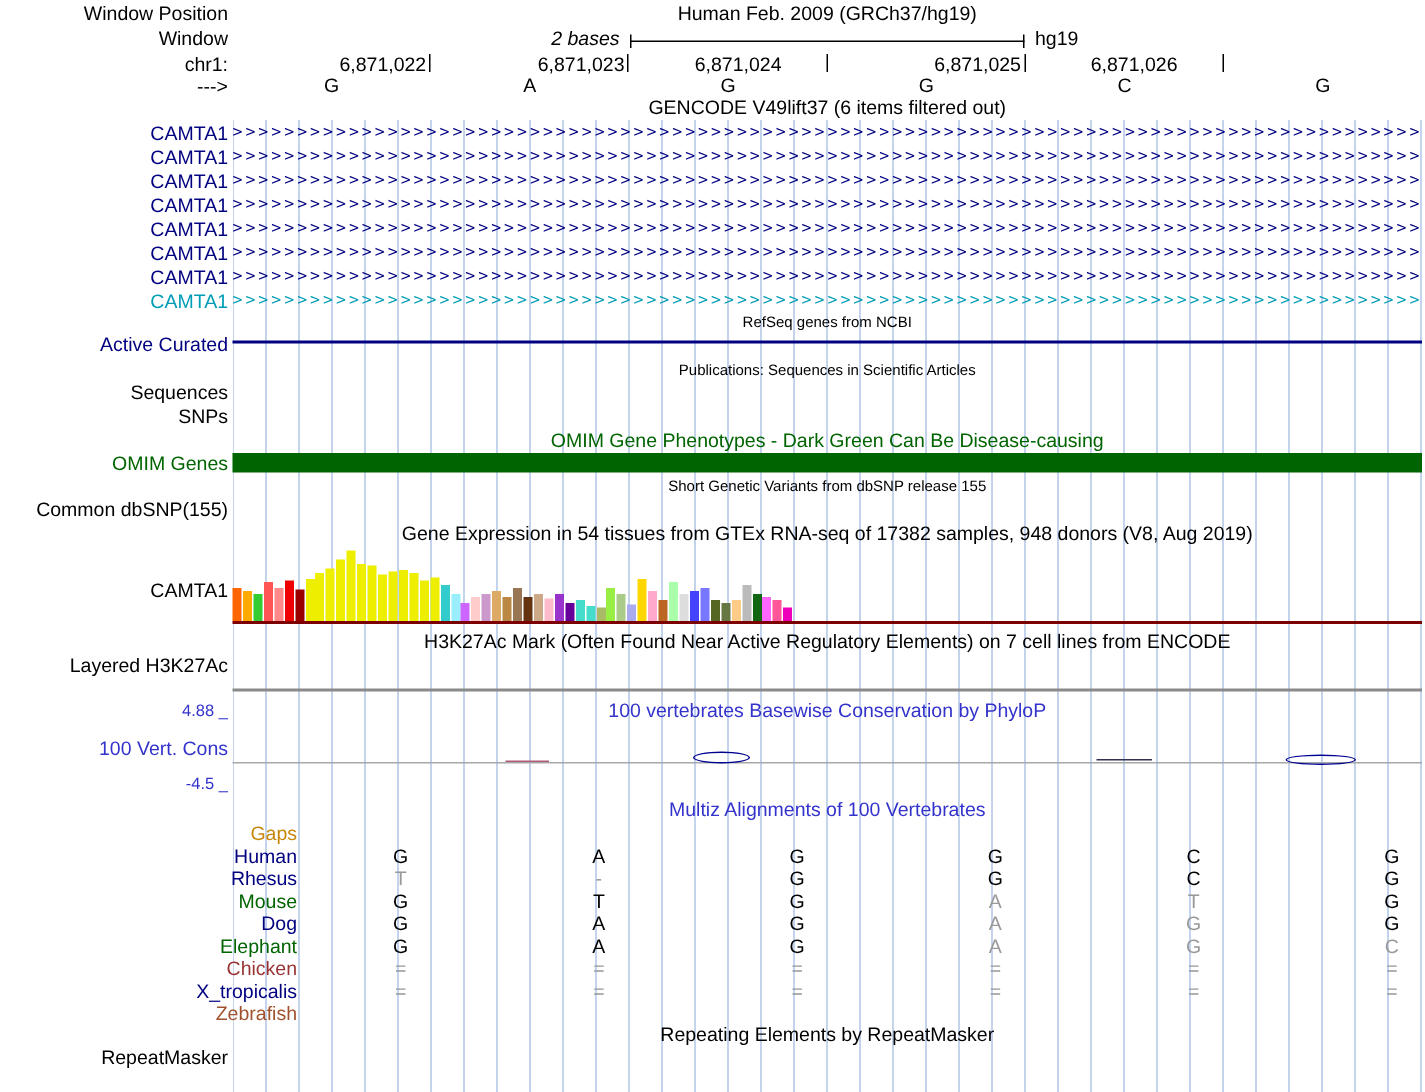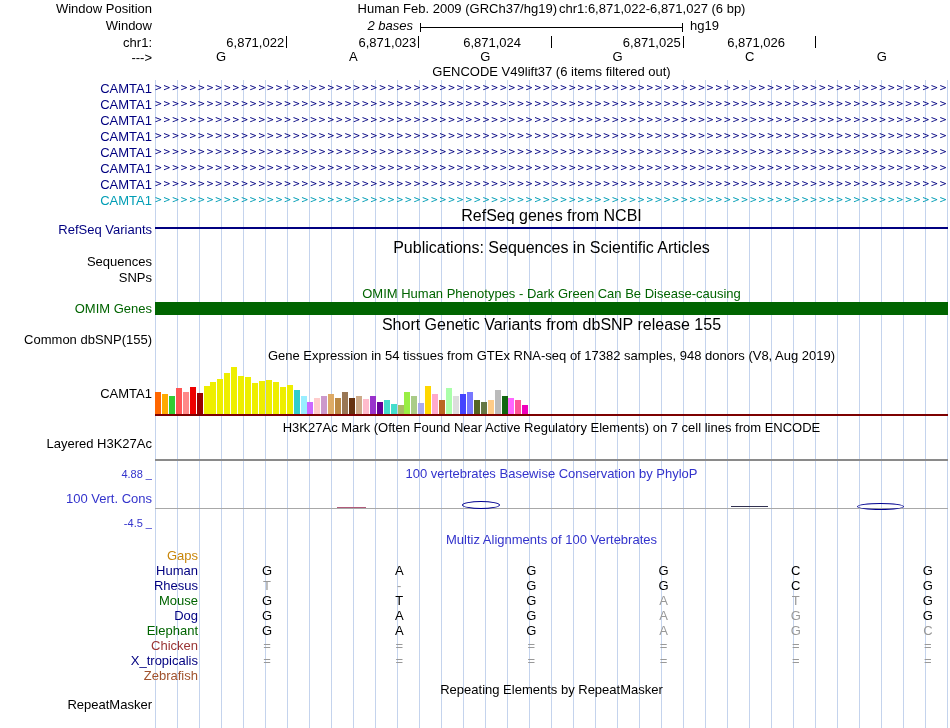--- a/index.html
+++ b/index.html
@@ -16,21 +16,21 @@
     position:absolute; left:155px; top:80px; width:793px; height:648px;
     background-image:repeating-linear-gradient(to right,
       rgba(125,158,215,0.45) 0px, rgba(125,158,215,0.45) 1px,
       transparent 1px, transparent 22px);
     z-index:0; pointer-events:none;
   }
 
   .abs { position:absolute; z-index:1; }
   .lbl { position:absolute; right:798px; white-space:nowrap; z-index:1; line-height:15px; }
   .title { position:absolute; left:155px; width:793px; text-align:center; z-index:1; line-height:14px; }
-  .small { font-size:16px; }
+  .small { font-size:10px; }
   .blue  { color:#3333cc; }
   .green { color:#006400; }
   .navy  { color:#000080; }
   .tinylbl { font-size:11px; }
 
   .center-flex { position:absolute; left:155px; width:793px; display:flex; justify-content:center; gap:2px; z-index:1; }
 
   .scale-value { left:280px; width:133px; text-align:right;font-style:italic; }
   .scale-line  { left:420px; width:263px; height:1px; background:#000; }
   .scale-line::before, .scale-line::after {
@@ -75,21 +75,20 @@
 </style>
 </head>
 <body>
 
 <div class="browser">
   <div class="grid"></div>
 
   <span class="lbl" style="top:1px">Window Position</span>
   <div class="center-flex" style="top:1px">
     <span>Human Feb. 2009 (GRCh37/hg19)</span>
-    <span>chr1:6,871,022-6,871,027 (6 bp)</span>
   </div>
 
   <span class="lbl" style="top:18px">Window</span>
   <span class="abs scale-value" style="top:18px">2 bases</span>
   <div class="abs scale-line" style="top:27px"></div>
   <span class="abs" style="top:18px;left:690px">hg19</span>
 
   <span class="lbl" style="top:35px">chr1:</span>
   <div class="abs ruler-row" style="top:35px">
       <span class="ruler-label" style="left: 204.167px;">6,871,022</span>
@@ -144,28 +143,28 @@
         <span class="lbl" style="color: rgb(0, 0, 128);">CAMTA1</span>
         <div class="gene-arrows" style="color: rgb(0, 0, 128);">&gt;&gt;&gt;&gt;&gt;&gt;&gt;&gt;&gt;&gt;&gt;&gt;&gt;&gt;&gt;&gt;&gt;&gt;&gt;&gt;&gt;&gt;&gt;&gt;&gt;&gt;&gt;&gt;&gt;&gt;&gt;&gt;&gt;&gt;&gt;&gt;&gt;&gt;&gt;&gt;&gt;&gt;&gt;&gt;&gt;&gt;&gt;&gt;&gt;&gt;&gt;&gt;&gt;&gt;&gt;&gt;&gt;&gt;&gt;&gt;&gt;&gt;&gt;&gt;&gt;&gt;&gt;&gt;&gt;&gt;&gt;&gt;&gt;&gt;&gt;&gt;&gt;&gt;&gt;&gt;&gt;&gt;&gt;&gt;&gt;&gt;&gt;&gt;&gt;&gt;&gt;&gt;&gt;&gt;&gt;&gt;&gt;&gt;&gt;&gt;&gt;&gt;&gt;&gt;&gt;&gt;&gt;&gt;&gt;&gt;&gt;&gt;&gt;&gt;&gt;&gt;&gt;&gt;&gt;&gt;&gt;&gt;&gt;&gt;&gt;&gt;&gt;&gt;&gt;&gt;&gt;&gt;&gt;&gt;&gt;&gt;&gt;&gt;&gt;&gt;&gt;&gt;&gt;&gt;&gt;&gt;&gt;&gt;&gt;&gt;</div>
       </div>
       <div class="gene-row" style="top: 112px;">
         <span class="lbl" style="color: rgb(0, 157, 181);">CAMTA1</span>
         <div class="gene-arrows" style="color: rgb(0, 157, 181);">&gt;&gt;&gt;&gt;&gt;&gt;&gt;&gt;&gt;&gt;&gt;&gt;&gt;&gt;&gt;&gt;&gt;&gt;&gt;&gt;&gt;&gt;&gt;&gt;&gt;&gt;&gt;&gt;&gt;&gt;&gt;&gt;&gt;&gt;&gt;&gt;&gt;&gt;&gt;&gt;&gt;&gt;&gt;&gt;&gt;&gt;&gt;&gt;&gt;&gt;&gt;&gt;&gt;&gt;&gt;&gt;&gt;&gt;&gt;&gt;&gt;&gt;&gt;&gt;&gt;&gt;&gt;&gt;&gt;&gt;&gt;&gt;&gt;&gt;&gt;&gt;&gt;&gt;&gt;&gt;&gt;&gt;&gt;&gt;&gt;&gt;&gt;&gt;&gt;&gt;&gt;&gt;&gt;&gt;&gt;&gt;&gt;&gt;&gt;&gt;&gt;&gt;&gt;&gt;&gt;&gt;&gt;&gt;&gt;&gt;&gt;&gt;&gt;&gt;&gt;&gt;&gt;&gt;&gt;&gt;&gt;&gt;&gt;&gt;&gt;&gt;&gt;&gt;&gt;&gt;&gt;&gt;&gt;&gt;&gt;&gt;&gt;&gt;&gt;&gt;&gt;&gt;&gt;&gt;&gt;&gt;&gt;&gt;&gt;&gt;</div>
       </div>
     </div>
 
   <div class="title small" style="top:209px">RefSeq genes from NCBI</div>
-  <span class="lbl navy" style="top:222px">RefSeq Variants</span>
+  <span class="lbl navy" style="top:222px">Active Curated</span>
   <div class="abs refseq-line"></div>
 
   <div class="title small" style="top:241px">Publications: Sequences in Scientific Articles</div>
   <span class="lbl" style="top:254px">Sequences</span>
   <span class="lbl" style="top:270px">SNPs</span>
 
-  <div class="title green" style="top:287px">OMIM Human Phenotypes - Dark Green Can Be Disease-causing</div>
+  <div class="title green" style="top:287px">OMIM Gene Phenotypes - Dark Green Can Be Disease-causing</div>
   <span class="lbl green" style="top:301px">OMIM Genes</span>
   <div class="abs omim-bar"></div>
 
   <div class="title small" style="top:318px">Short Genetic Variants from dbSNP release 155</div>
   <span class="lbl" style="top:332px">Common dbSNP(155)</span>
 
   <div class="title" style="top:349px">Gene Expression in 54 tissues from GTEx RNA-seq of 17382 samples, 948 donors (V8, Aug 2019)</div>
   <span class="lbl" style="top:386px">CAMTA1</span>
   <div class="abs gtex-bars">
       <div class="gtex-bar" style="left: 0px; height: 22px; background: rgb(255, 102, 0);"></div>

